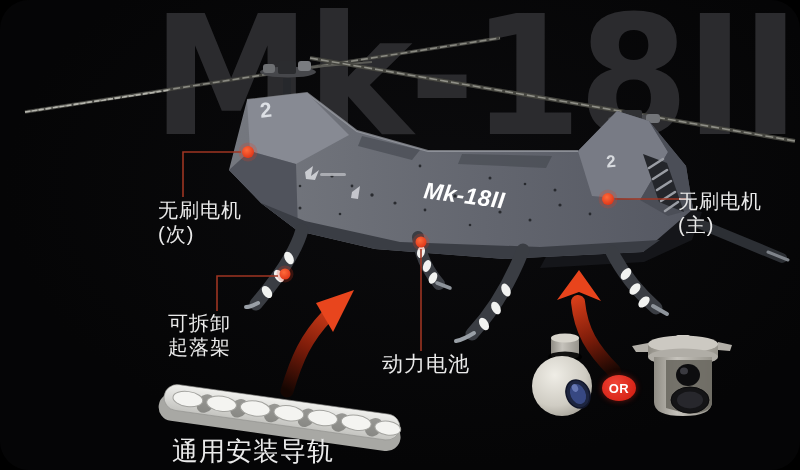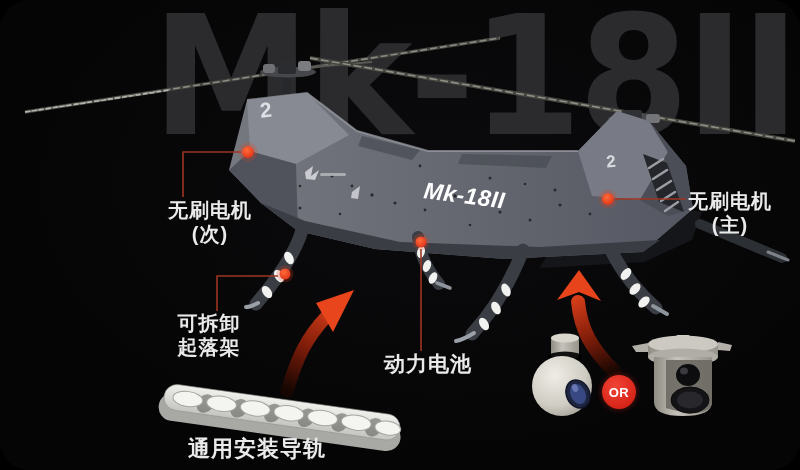--- a/index.html
+++ b/index.html
@@ -11,32 +11,32 @@
   }
   #watermark{
     position:absolute;left:152px;top:-6px;
     font-family:"DejaVu Sans","Liberation Sans",sans-serif;
     font-size:166px;font-weight:700;letter-spacing:-4px;line-height:1;
     color:#2b2b2e;transform:scaleX(.96);transform-origin:left top;
     white-space:nowrap;user-select:none;
   }
   svg{position:absolute;left:0;top:0;}
   .label{
-    position:absolute;color:#eaeaea;text-align:center;line-height:1.18;
-    font-weight:700;letter-spacing:1px;
+    position:absolute;color:#eaeaea;line-height:1.18;
+    font-weight:400;letter-spacing:1px;
   }
   .lbl-2line span{display:block;}
   #lbl-motor-secondary{left:158px;top:199px;width:104px;font-size:20px;}
   #lbl-motor-main{left:678px;top:190px;width:104px;font-size:20px;}
   #lbl-landing-gear{left:168px;top:312px;width:82px;font-size:20px;}
   #lbl-battery{left:382px;top:352px;width:92px;font-size:21px;}
-  #lbl-rail{left:172px;top:436px;width:170px;font-size:22px;}
+  #lbl-rail{left:172px;top:436px;width:170px;font-size:26px;}
   #lbl-eos{left:554px;top:423px;width:172px;font-size:21px;letter-spacing:0;}
   #or-badge{
-    position:absolute;left:602px;top:375px;width:34px;height:34px;border-radius:50%;
+    position:absolute;left:602px;top:375px;width:34px;height:26px;border-radius:50%;
     background:radial-gradient(circle at 40% 32%, #f04335, #d62317 75%);
     color:#fff;font-size:13px;font-weight:700;letter-spacing:.5px;
     display:flex;align-items:center;justify-content:center;
     box-shadow:0 0 6px rgba(230,40,25,.45);
   }
 </style>
 </head>
 <body>
 
 <div id="stage">

